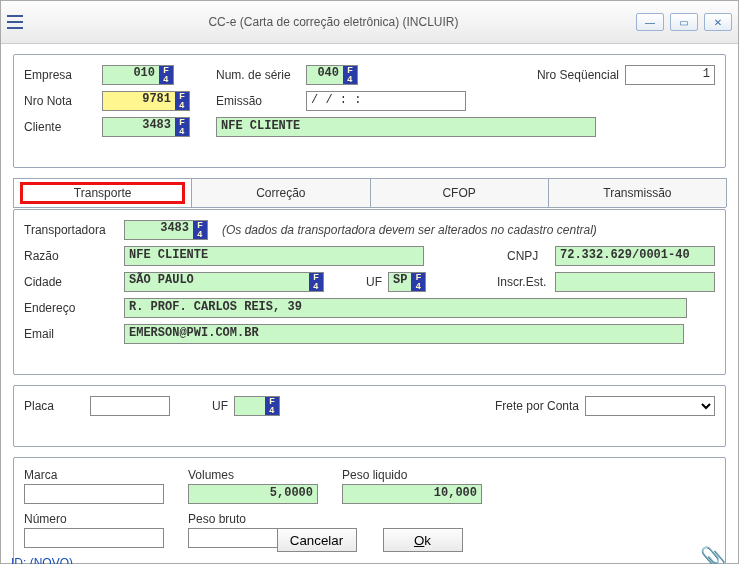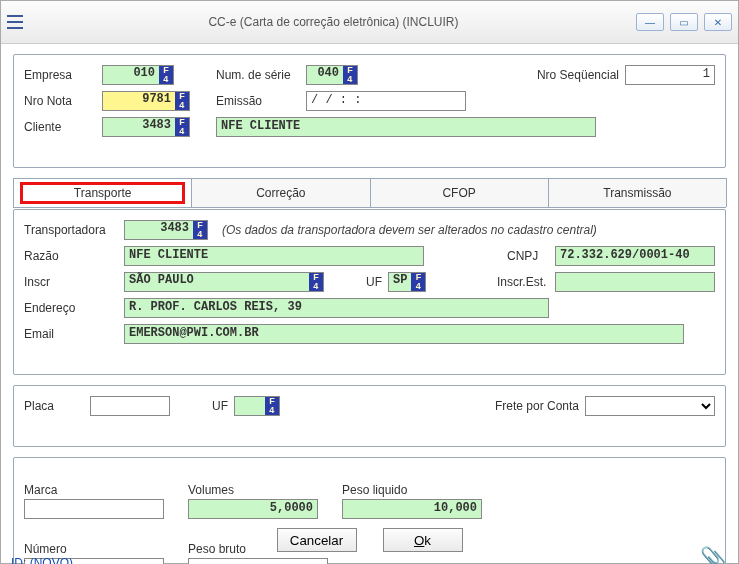--- a/index.html
+++ b/index.html
@@ -105,21 +105,21 @@
   }
   .tab.active {
     background:#fff; font-weight:normal;
   }
   .tab.highlight::after{
     content:""; position:absolute; left:6px; right:6px; top:3px; bottom:3px;
     border:3px solid #e11; pointer-events:none;
   }
   .hint { font-style: italic; color:#444; margin-left:8px; }
   .columns { display:flex; gap:24px; }
-  .col { display:flex; flex-direction:column;margin-top:15px; }
+  .col { display:flex; flex-direction:column; }
   .small-label { font-size:12px; color:#333; margin-bottom:2px; }
   .footer-buttons {
     position:absolute; left:0; right:0; bottom:26px;
     display:flex; justify-content:center; gap:26px;
   }
   .btn {
     min-width:80px; height:24px;
     background:linear-gradient(#fdfdfd,#eaeaea);
     border:1px solid #888;
     cursor:pointer;
@@ -219,38 +219,38 @@
         <span class="hint">(Os dados da transportadora devem ser alterados no cadastro central)</span>
       </div>
       <div class="row">
         <span class="label" style="width:94px">Razão</span>
         <span class="green-input" style="width:300px">NFE CLIENTE</span>
         <span style="flex:1"></span>
         <span class="label-s" style="width:42px">CNPJ</span>
         <span class="green-input" style="width:160px">72.332.629/0001-40</span>
       </div>
       <div class="row">
-        <span class="label" style="width:94px">Inscr</span>
+        <span class="label" style="width:94px">Cidade</span>
         <span class="lookup" style="width:200px">
           <span>SÃO PAULO</span>
           <span class="lookup-handle">F<br>4</span>
         </span>
         <span style="width:30px"></span>
         <span class="label-s">UF</span>
         <span class="lookup">
           <span>SP</span>
           <span class="lookup-handle">F<br>4</span>
         </span>
         <span style="flex:1"></span>
         <span class="label-s" style="width:52px">Inscr.Est.</span>
         <span class="green-input" style="width:160px"></span>
       </div>
       <div class="row">
         <span class="label" style="width:94px">Endereço</span>
-        <span class="green-input" style="width:425px">R. PROF. CARLOS REIS, 39</span>
+        <span class="green-input" style="width:563px">R. PROF. CARLOS REIS, 39</span>
       </div>
       <div class="row">
         <span class="label" style="width:94px">Email</span>
         <span class="green-input" style="width:560px">EMERSON@PWI.COM.BR</span>
       </div>
     </fieldset>
 
     <fieldset class="group">
       <div class="row">
         <span class="label" style="width:60px">Placa</span>

